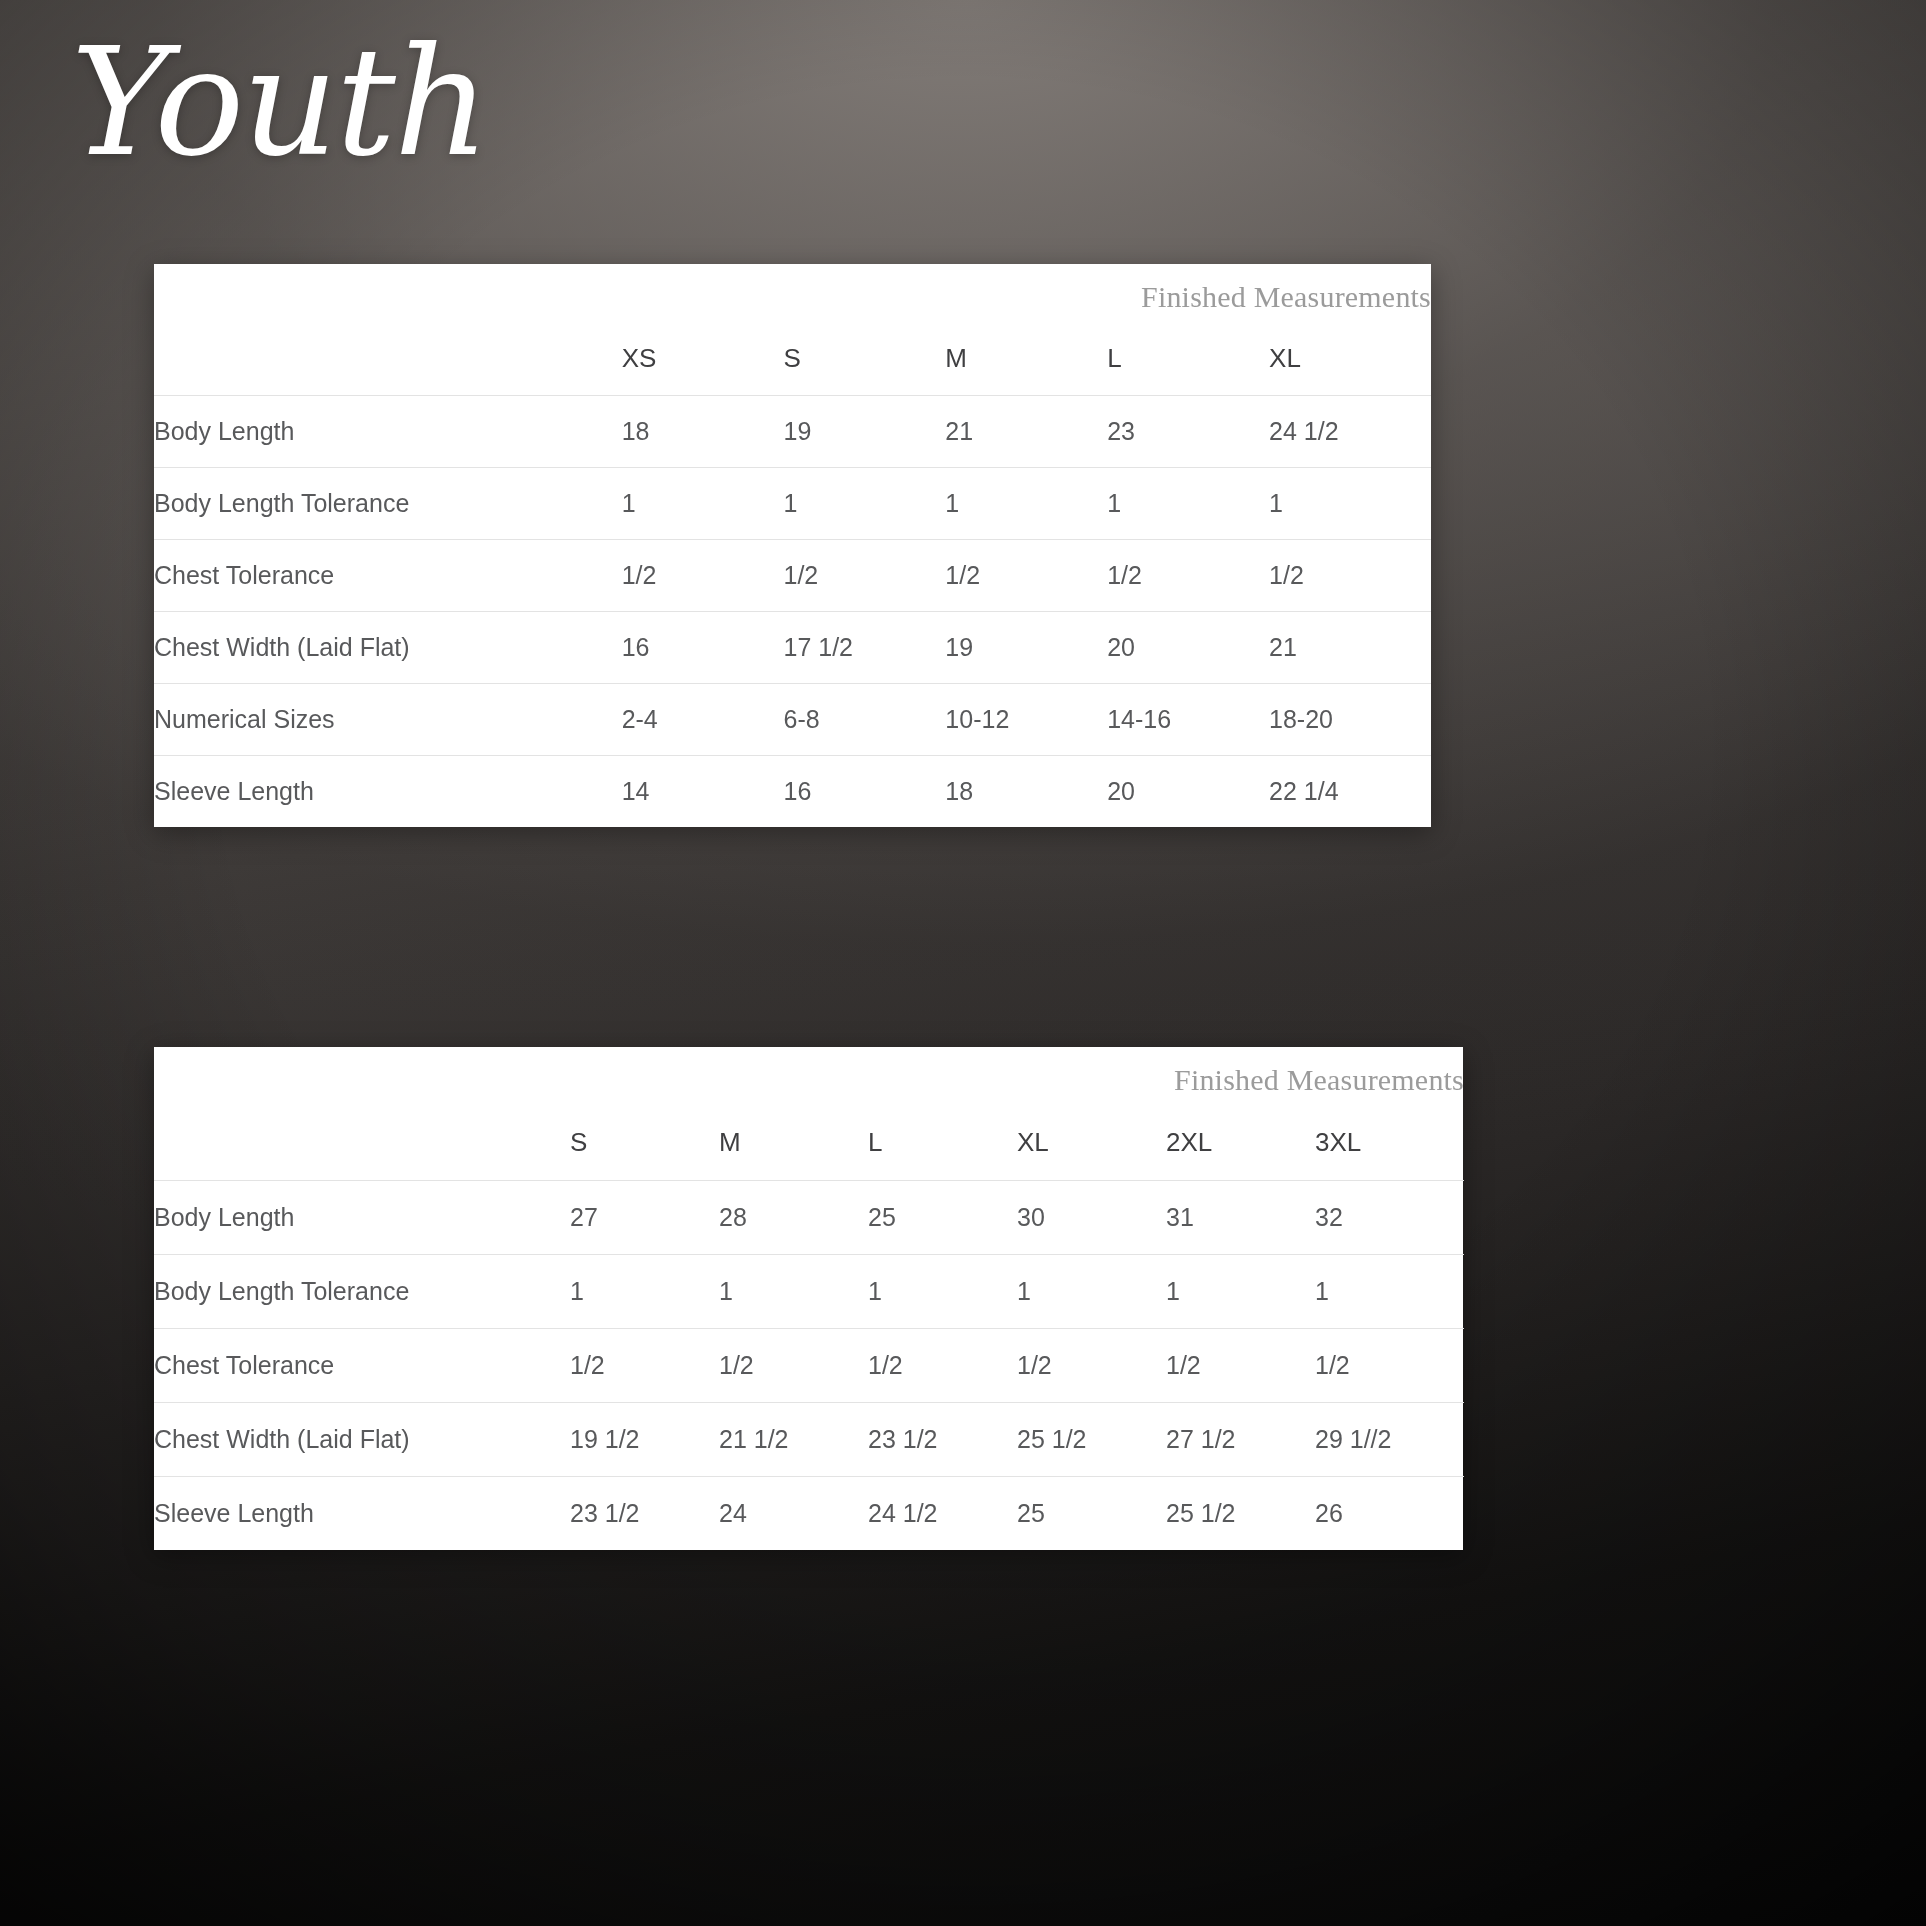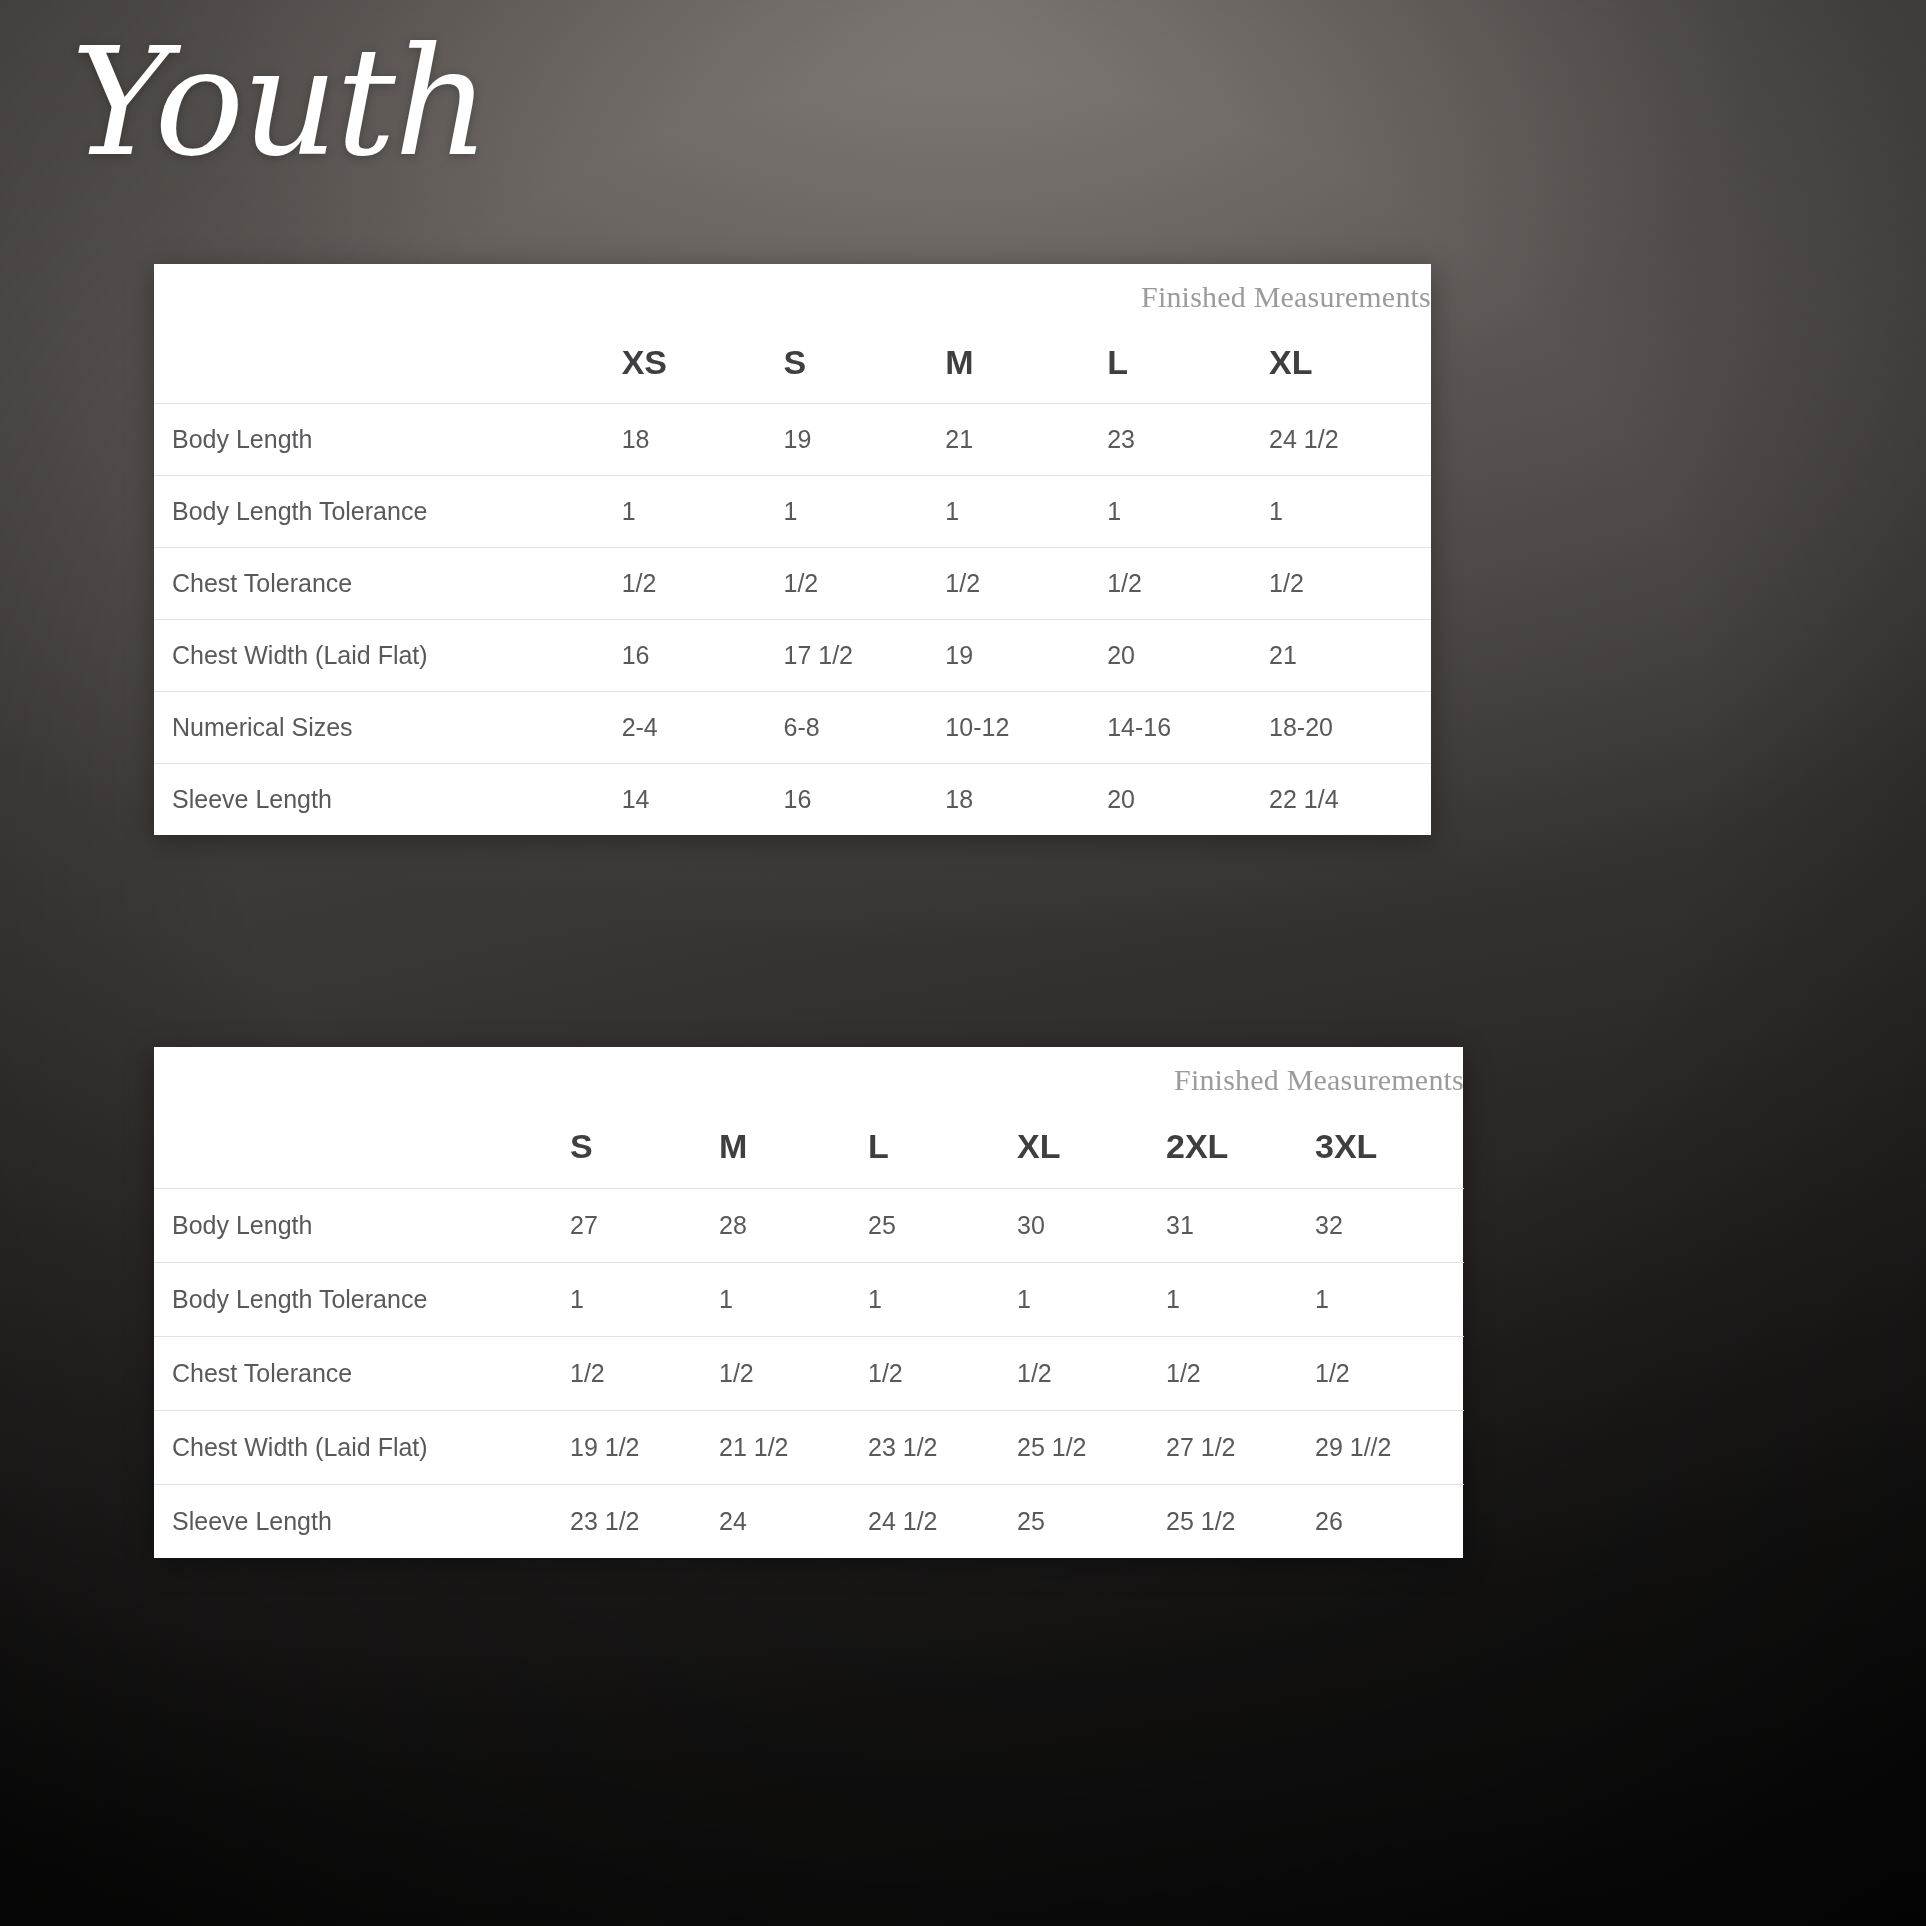--- a/index.html
+++ b/index.html
@@ -83,33 +83,32 @@
   table.size-table th,
   table.size-table td {
     text-align: left;
     font-size: 25px;
     color: #58595b;
     padding: 20px 6px 20px 0;
     border-bottom: 1px solid #e3e3e3;
     vertical-align: middle;
   }
   table.size-table thead th {
-    font-weight: bold;
-    font-size: 34px;
+    font-weight: normal;
+    font-size: 26px;
     color: #3f3f41;
     padding-top: 4px;
     padding-bottom: 16px;
   }
   table.size-table tbody tr:last-child th,
   table.size-table tbody tr:last-child td {
     border-bottom: none;
   }
   table.size-table .row-label {
     font-weight: normal;
-    padding-left: 18px;
     color: #58595b;
   }
   #youth-card .col-label { width: 416px; }
   #youth-card .col-v { width: 144px; }
   #adult-card .col-label { width: 416px; }
   #adult-card .col-v { width: 149px; }
   #youth-card table.size-table th,
   #youth-card table.size-table td { padding-top: 21px; padding-bottom: 21px; }
   #adult-card table.size-table th,
   #adult-card table.size-table td { padding-top: 22px; padding-bottom: 22px; }

